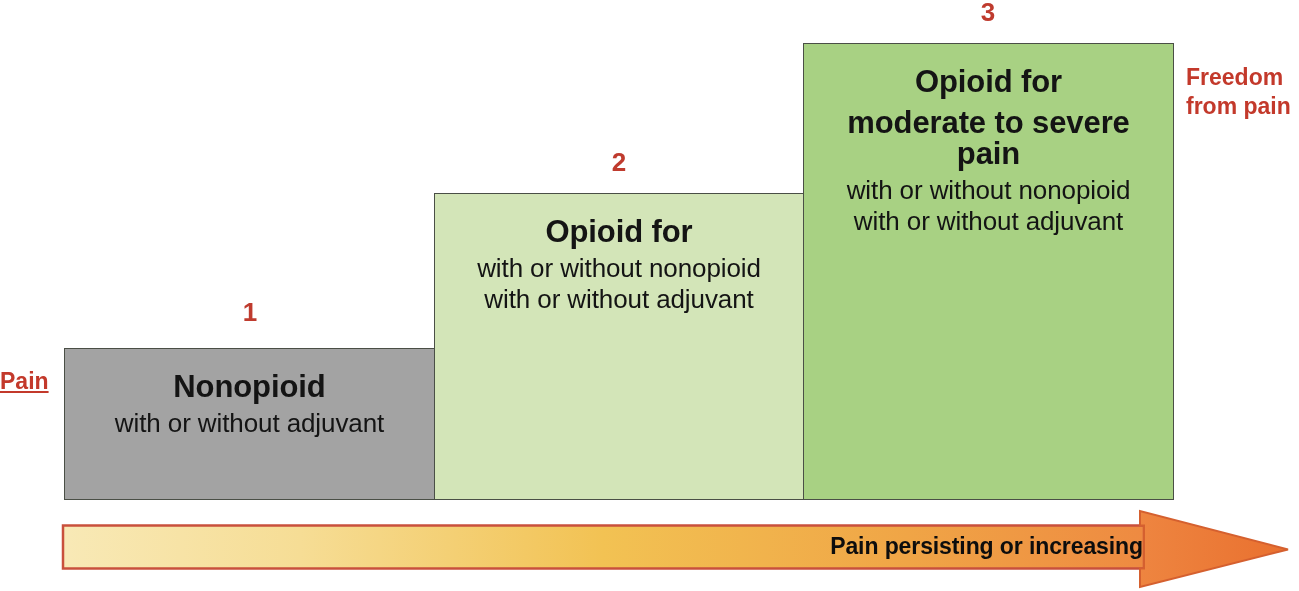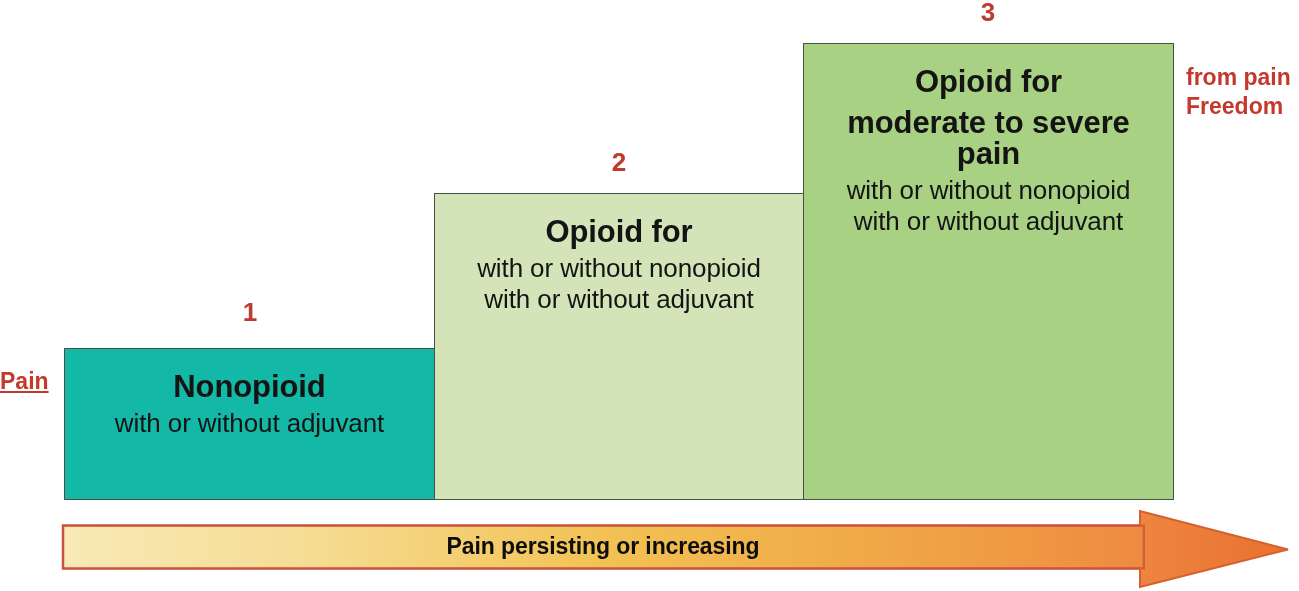--- a/index.html
+++ b/index.html
@@ -24,21 +24,21 @@
     box-sizing: border-box;
     border: 1.5px solid #4a4f46;
     text-align: center;
     color: #141414;
   }
   #step-1 {
     left: 64px;
     top: 348px;
     width: 371px;
     height: 152px;
-    background: #14b8a6;
+    background: #a3a3a3;
   }
   #step-2 {
     left: 434px;
     top: 193px;
     width: 370px;
     height: 307px;
     background: #d3e5b8;
   }
   #step-3 {
     left: 803px;
@@ -116,38 +116,38 @@
   #arrow svg {
     display: block;
     width: 100%;
     height: 100%;
   }
   #arrow-text {
     position: absolute;
     left: 63px;
     top: 533px;
     width: 1080px;
-    text-align: center;
+    text-align: right;
     font-size: 23px;
     font-weight: bold;
     color: #0d0d0d;
     letter-spacing: -0.1px;
     pointer-events: none;
   }
 </style>
 </head>
 <body>
 
 <div id="canvas">
 
   <div id="label-pain" class="side-label">Pain</div>
 
   <div id="label-freedom" class="side-label">
+    <div>Freedom</div>
     <div>from pain</div>
-    <div>Freedom</div>
   </div>
 
   <div id="num-1" class="step-num">1</div>
   <div id="num-2" class="step-num">2</div>
   <div id="num-3" class="step-num">3</div>
 
   <div id="step-1" class="step">
     <div class="step-inner">
       <div class="step-title">Nonopioid</div>
       <div class="step-sub">with or without adjuvant</div>

